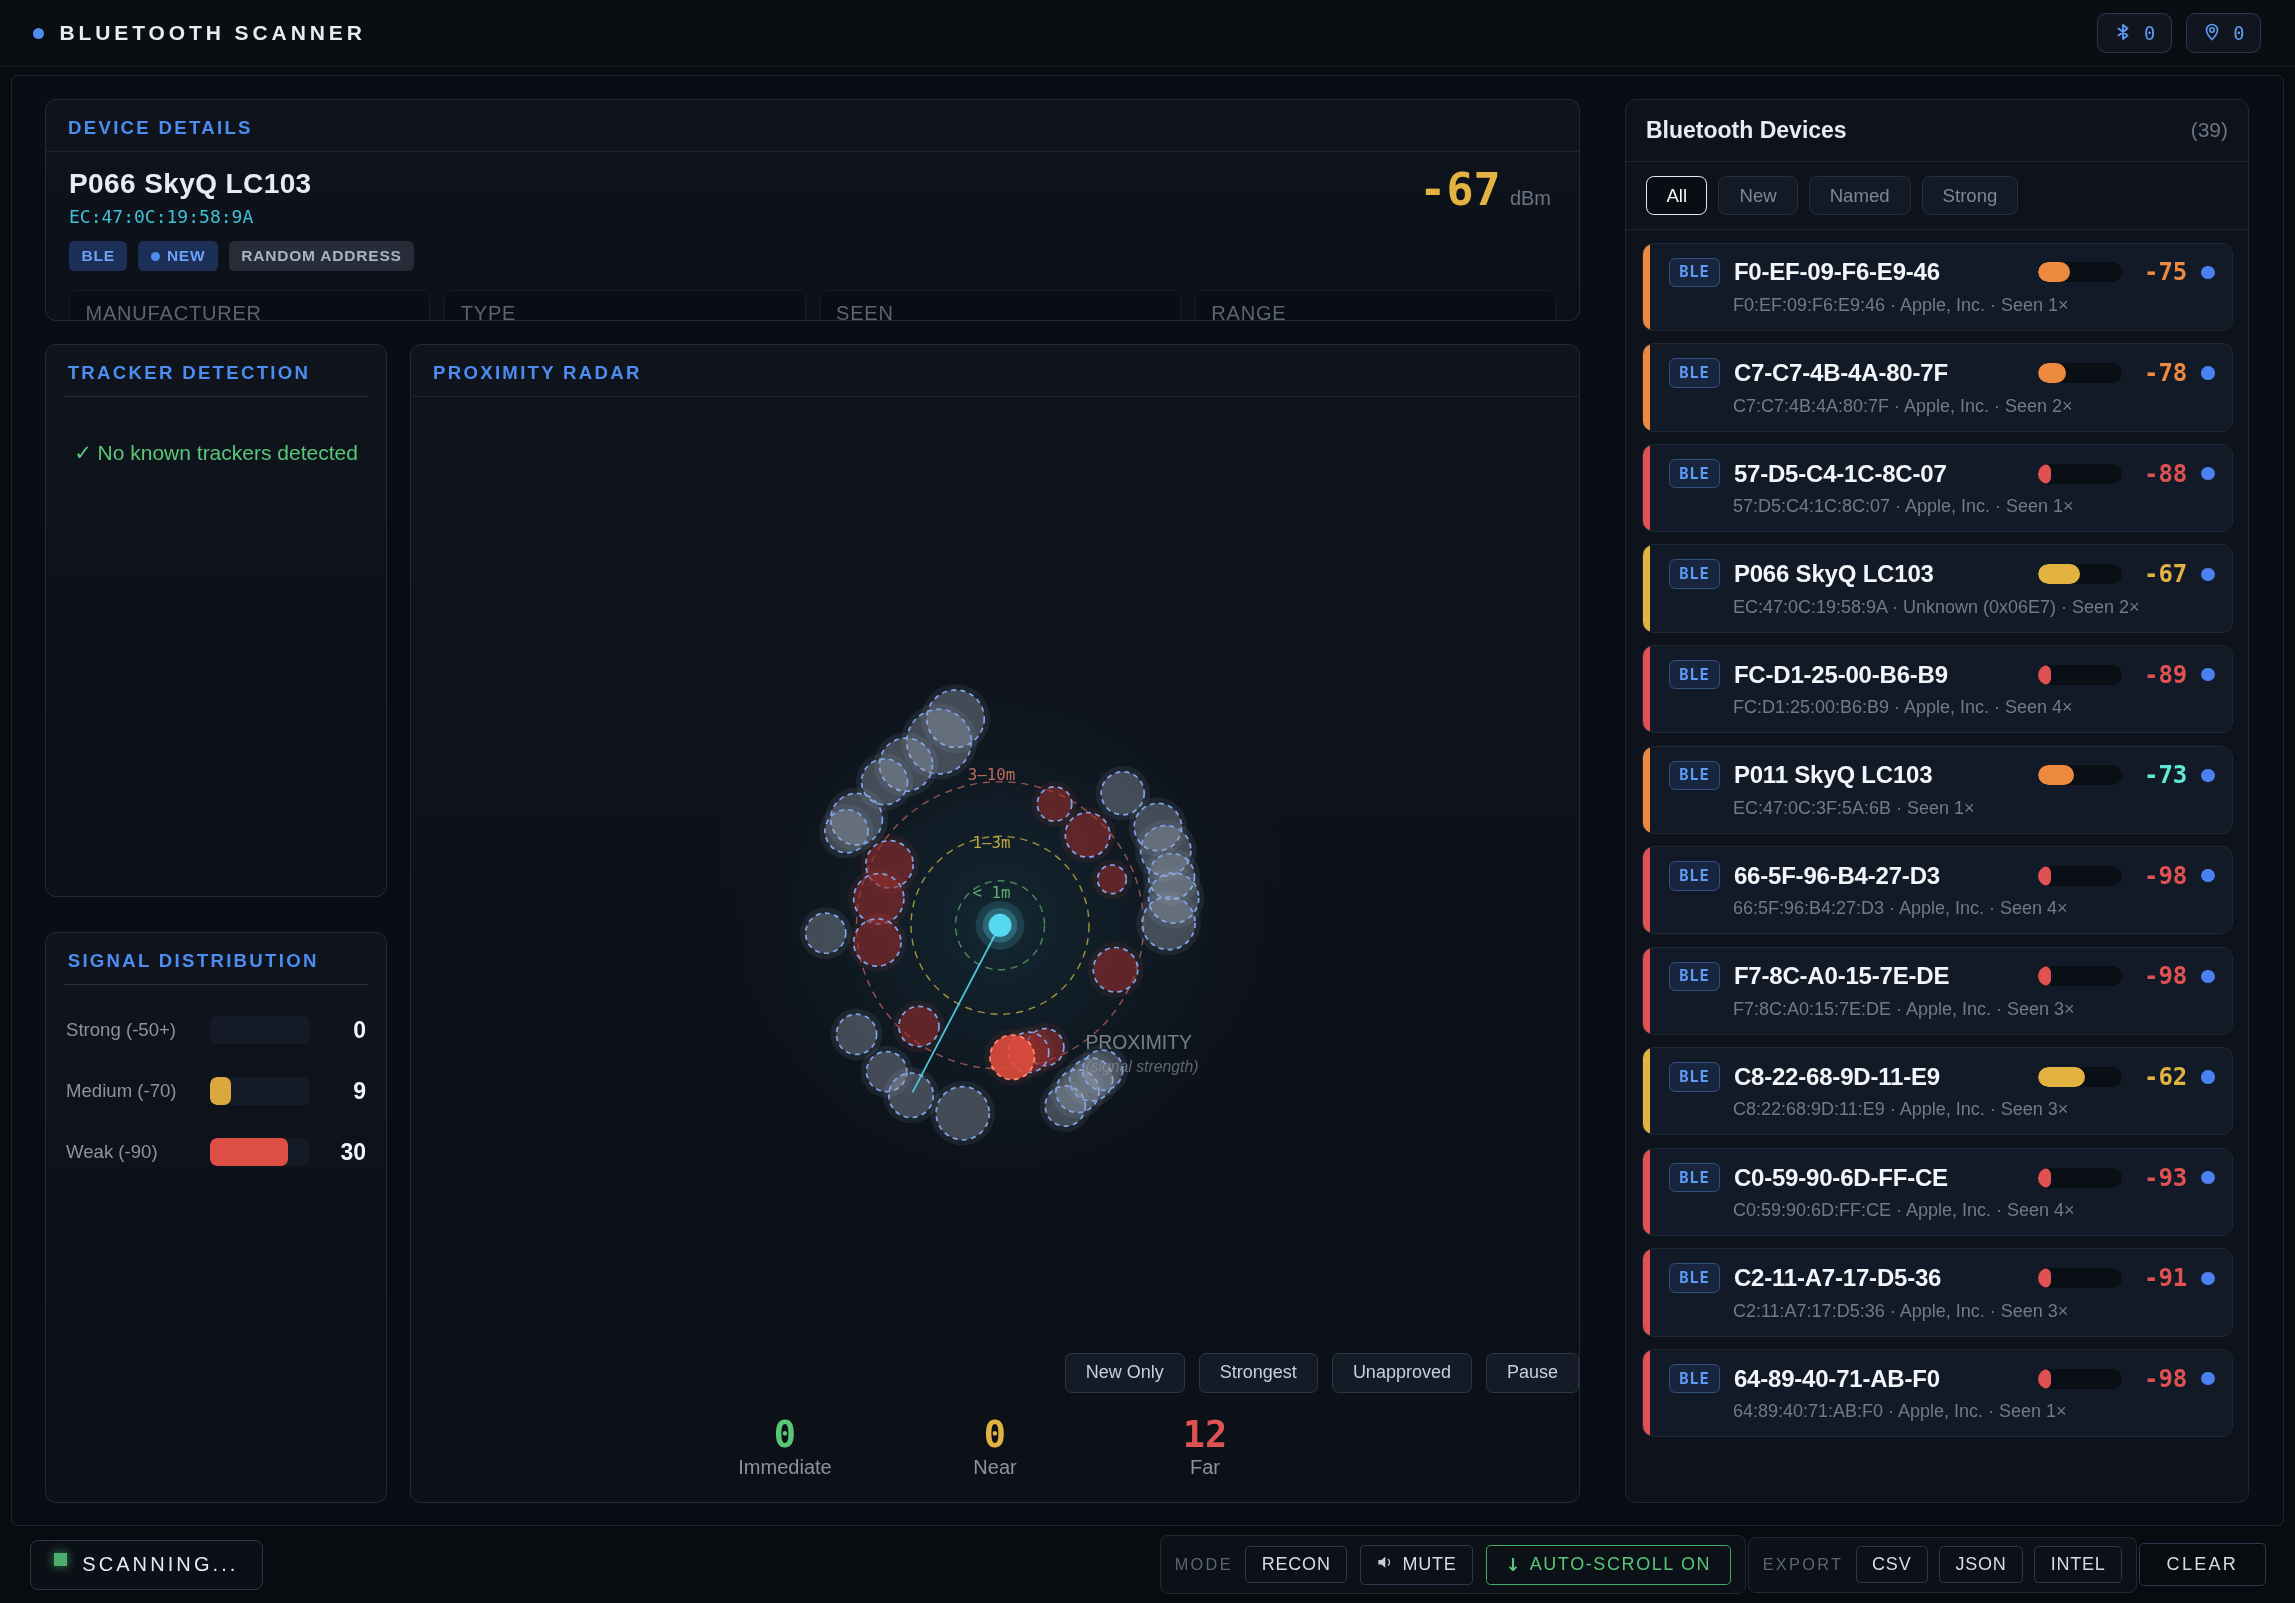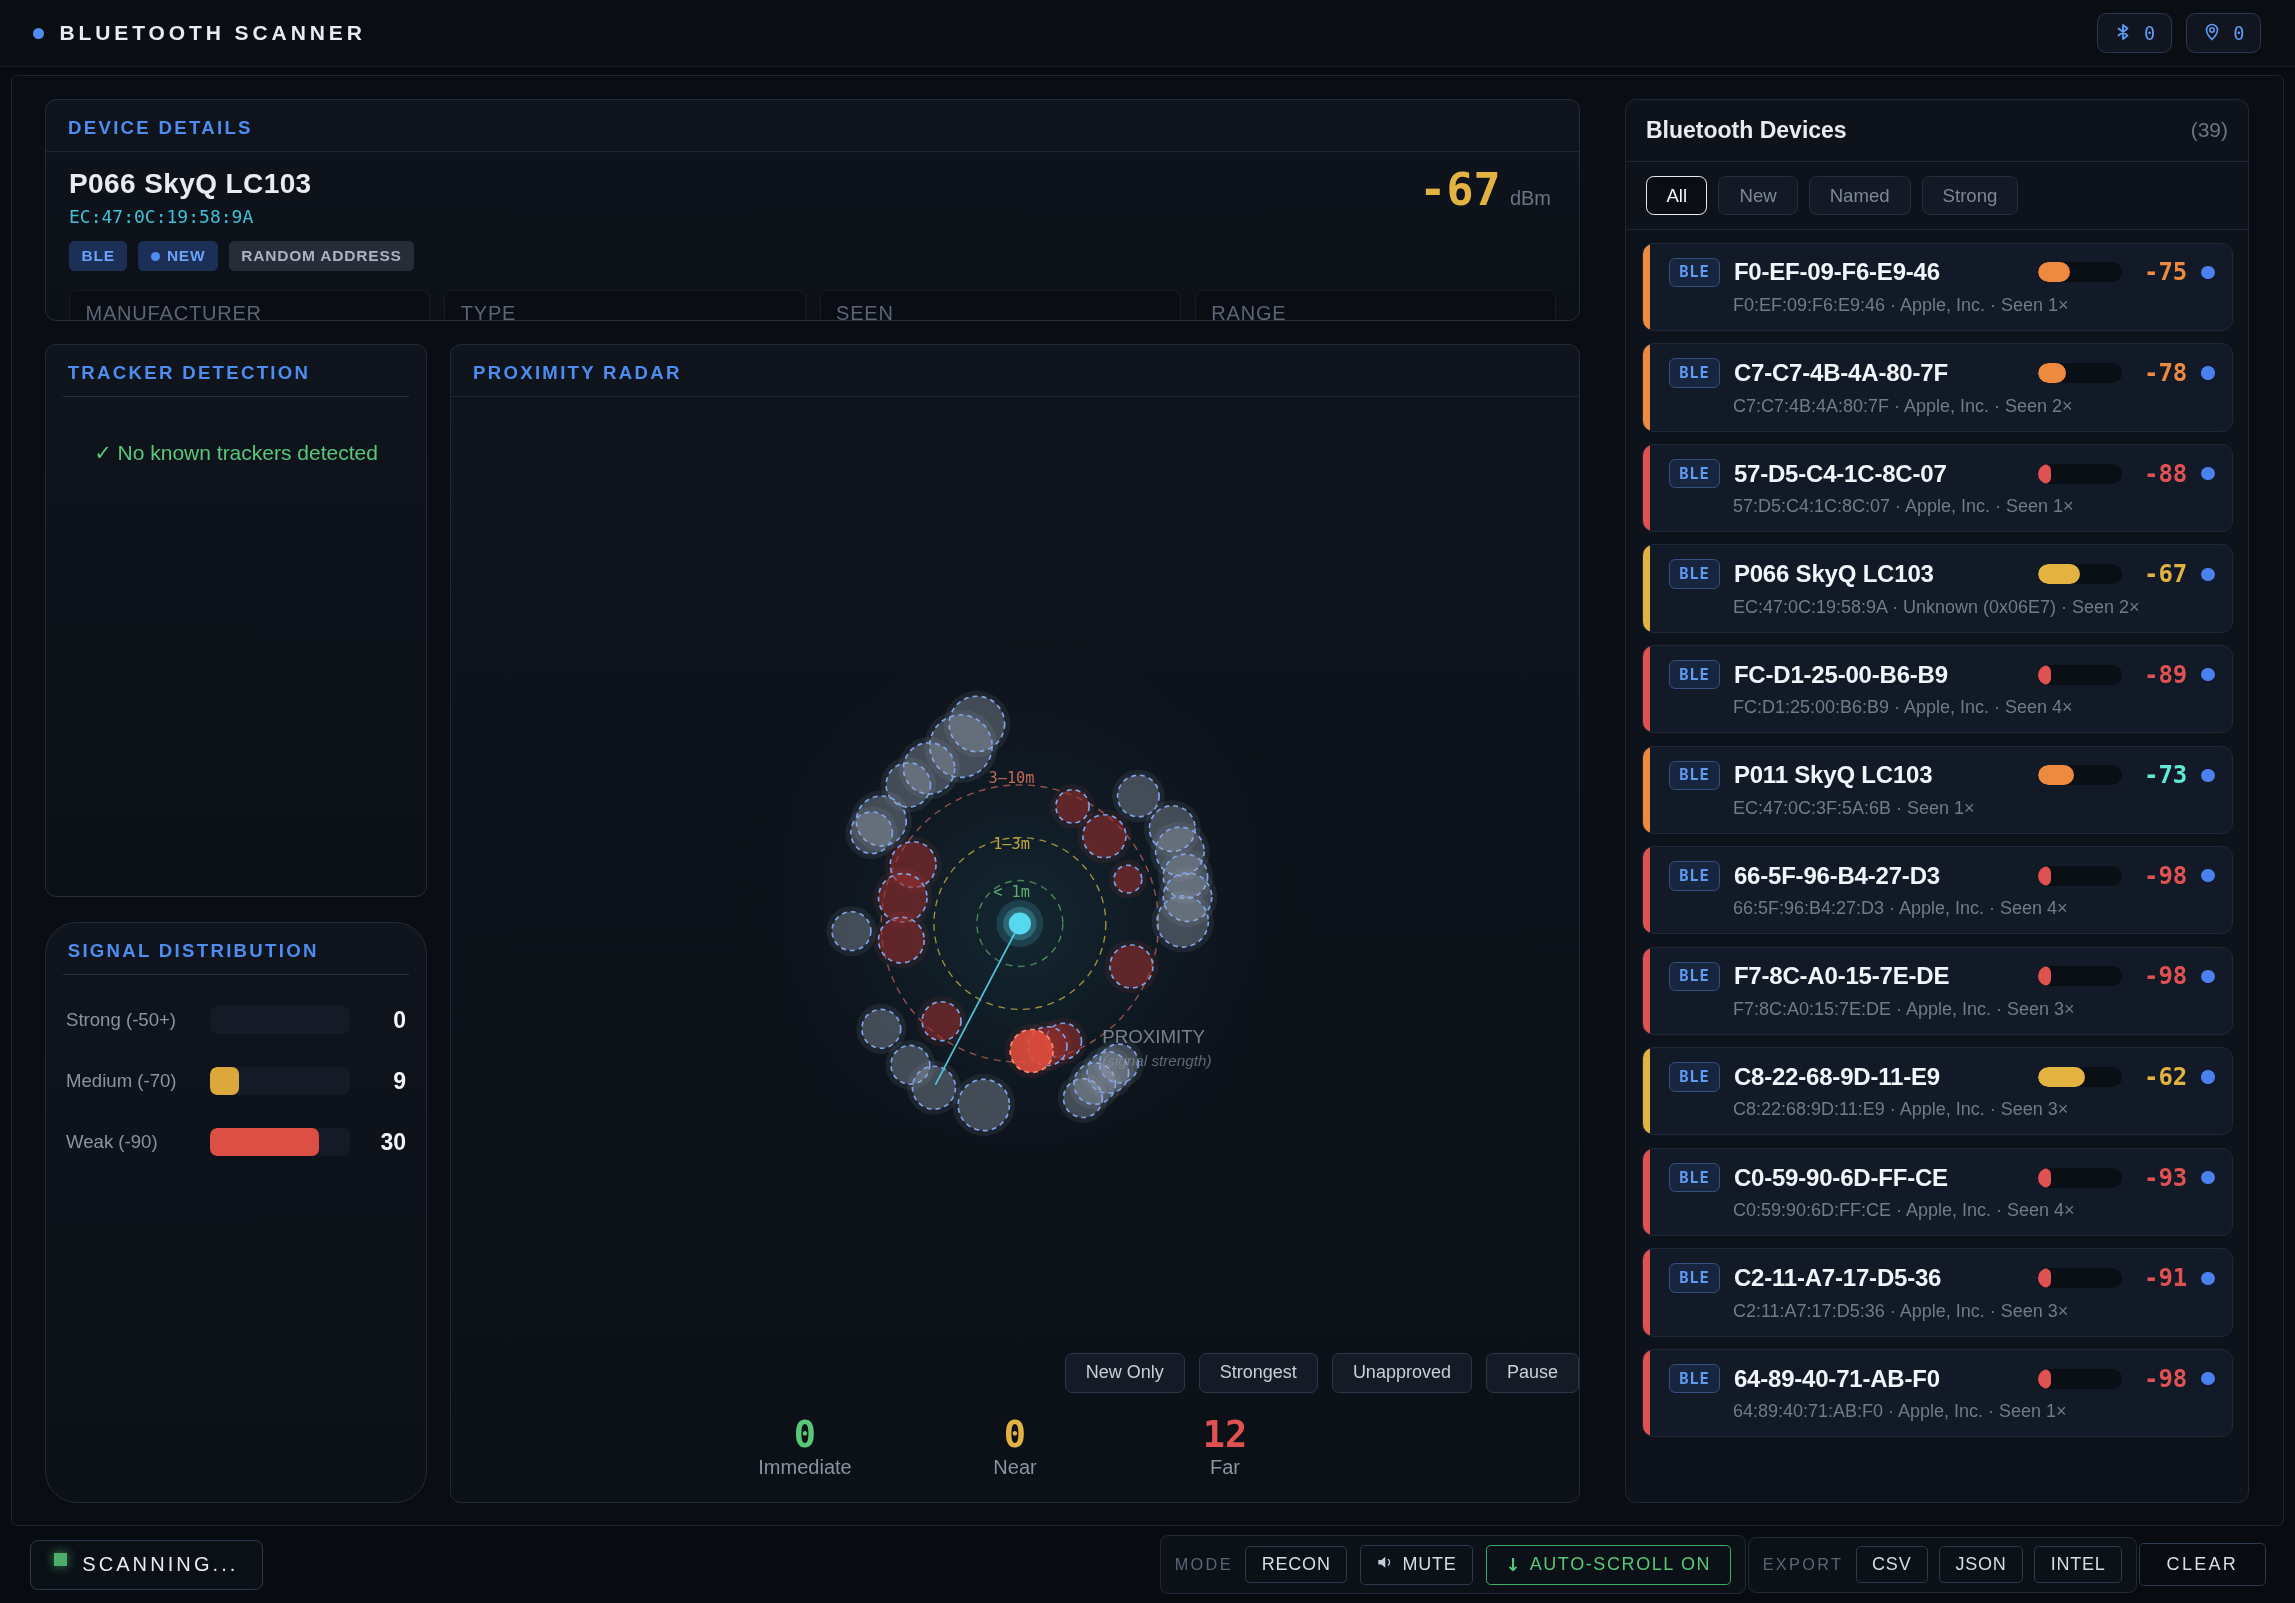--- a/index.html
+++ b/index.html
@@ -42,24 +42,24 @@
   .badge .ndot { display:inline-block; width:9.3px; height:9.3px; border-radius:50%;
     background:#4d8df0; margin-right:7px; }
   .big-rssi { position:absolute; right:28px; top:11px; display:flex; align-items:baseline; gap:9.3px; }
   .big-rssi .val { font-family:"DejaVu Sans Mono", monospace; font-weight:bold; font-size:45px; color:#e3b341; }
   .big-rssi .unit { font-size:20px; color:#6b7485; }
   .fields { display:grid; grid-template-columns:repeat(4,1fr); gap:14px; margin-top:18.6px; }
   .field { background:#0a0d13; border:0.8px solid #161d29; border-radius:7.8px; padding:11px 15.5px; }
   .field .lab { font-size:20px; letter-spacing:0.8px; color:#5a6576; }
 
   .mid-row { flex:1; display:flex; gap:23px; min-height:0; }
-  .mini-col { width:382px; display:flex; flex-direction:column; }
+  .mini-col { width:342px; display:flex; flex-direction:column; }
   .tracker { height:553px; }
   .tracker-body { padding:44px 15.5px; text-align:center; font-size:21px; color:#58c878; }
-  .signal { flex:1; margin-top:25px;border-radius:32px; }
+  .signal { flex:1; margin-top:35px; }
   .sig-rows { padding:31px 20px; display:flex; flex-direction:column; gap:33px; }
   .sig-row { display:flex; align-items:center; }
   .sig-row .lab { width:144px; font-size:18.6px; color:#8b93a1; }
   .sig-track { flex:1; height:28px; background:#141b26; border-radius:7px; overflow:hidden; }
   .sig-fill { height:100%; border-radius:7px; }
   .sig-row .val { width:56px; text-align:right; font-size:23px; font-weight:bold; color:#f2f5f9; }
 
   
   .radar { flex:1; display:flex; flex-direction:column; min-width:0; }
   .radar-stage { flex:1; min-height:0; }

